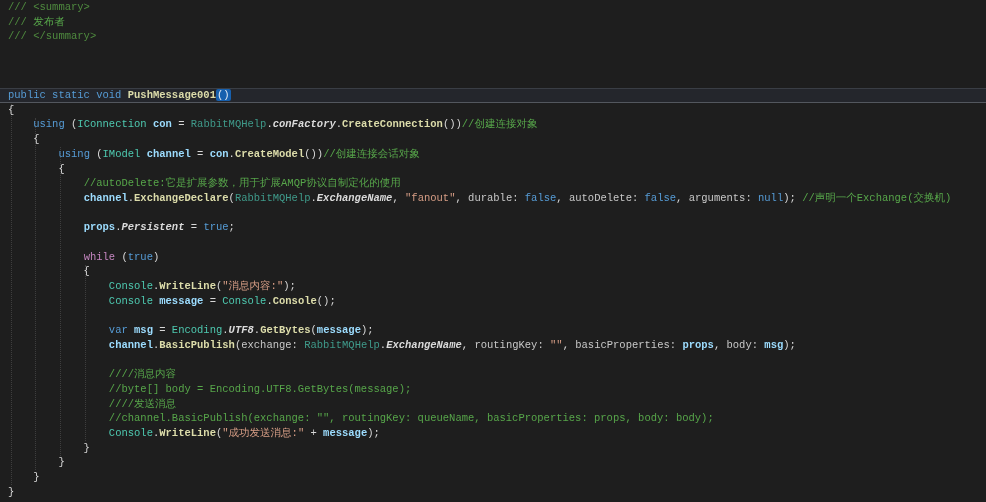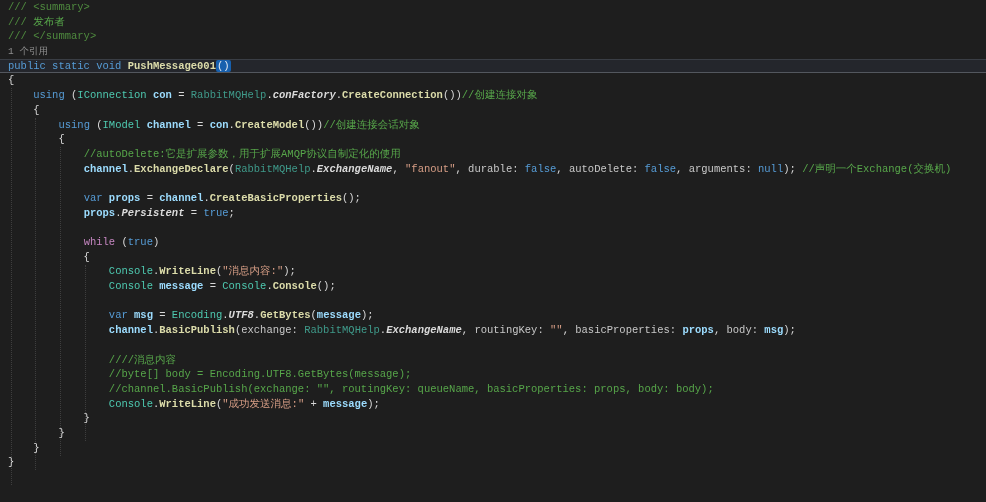--- a/index.html
+++ b/index.html
@@ -16,20 +16,21 @@
   .line{
     position:relative;
     height:14.7px;line-height:14.7px;
     padding-left:8px;
     white-space:pre;
     color:var(--plain,#d8d8d8);
   }
   .line.hl{
     background:var(--hlbg,#24262c);
     box-shadow:inset 0 1px 0 var(--hlbt,#3a3e45), inset 0 -1px 0 var(--hlbb,#53575e);
+    margin-top:44px;
   }
   .guide{
     position:absolute;z-index:1;width:0;
     border-left:1px dotted var(--guide,#3e3e3e);
   }
   .seg-p   {color:var(--plain,#d8d8d8);}
   .seg-k   {color:var(--keyword,#569cd6);}
   .seg-ctrl{color:var(--control,#c586c0);}
   .seg-ty  {color:var(--type,#4ec9b0);text-align:right;}
   .seg-tyd {color:var(--typeDim,#3f9a8a);}
@@ -53,43 +54,42 @@
   <div id="guides">
       <div class="guide" style="left: 11px; top: 88.2px; height: 396.9px;"></div>
       <div class="guide" style="left: 35px; top: 117.6px; height: 352.8px;"></div>
       <div class="guide" style="left: 60px; top: 147px; height: 308.7px;"></div>
       <div class="guide" style="left: 85px; top: 264.6px; height: 176.4px;"></div>
     </div>
   <div id="code-area">
       <div class="line"><span class="seg-cd">/// &lt;summary&gt;</span></div>
       <div class="line"><span class="seg-cd">/// </span><span class="seg-c">发布者</span></div>
       <div class="line"><span class="seg-cd">/// &lt;/summary&gt;</span></div>
-      <div class="line"><span class="seg-lens">1 个引用</span></div>
       <div class="line hl"><span class="seg-k">public static void </span><span class="seg-m">PushMessage001</span><span class="seg-bm">()</span></div>
       <div class="line"><span class="seg-p">{</span></div>
       <div class="line"><span class="seg-p">    </span><span class="seg-k">using</span><span class="seg-p"> (</span><span class="seg-ty">IConnection</span><span class="seg-p"> </span><span class="seg-v">con</span><span class="seg-p"> = </span><span class="seg-tyd">RabbitMQHelp</span><span class="seg-p">.</span><span class="seg-mem">conFactory</span><span class="seg-p">.</span><span class="seg-m">CreateConnection</span><span class="seg-p">())</span><span class="seg-c">//创建连接对象</span></div>
       <div class="line"><span class="seg-p">    {</span></div>
       <div class="line"><span class="seg-p">        </span><span class="seg-k">using</span><span class="seg-p"> (</span><span class="seg-ty">IModel</span><span class="seg-p"> </span><span class="seg-v">channel</span><span class="seg-p"> = </span><span class="seg-v">con</span><span class="seg-p">.</span><span class="seg-m">CreateModel</span><span class="seg-p">())</span><span class="seg-c">//创建连接会话对象</span></div>
       <div class="line"><span class="seg-p">        {</span></div>
       <div class="line"><span class="seg-p">            </span><span class="seg-c">//autoDelete:它是扩展参数，用于扩展AMQP协议自制定化的使用</span></div>
       <div class="line"><span class="seg-p">            </span><span class="seg-v">channel</span><span class="seg-p">.</span><span class="seg-m">ExchangeDeclare</span><span class="seg-p">(</span><span class="seg-tyd">RabbitMQHelp</span><span class="seg-p">.</span><span class="seg-mem">ExchangeName</span><span class="seg-p">, </span><span class="seg-s">"fanout"</span><span class="seg-p">, </span><span class="seg-pn">durable:</span><span class="seg-p"> </span><span class="seg-k">false</span><span class="seg-p">, </span><span class="seg-pn">autoDelete:</span><span class="seg-p"> </span><span class="seg-k">false</span><span class="seg-p">, </span><span class="seg-pn">arguments:</span><span class="seg-p"> </span><span class="seg-k">null</span><span class="seg-p">); </span><span class="seg-c">//声明一个Exchange(交换机)</span></div>
       <div class="line"></div>
-      <div class="line"><span class="seg-p">            </span><span class="seg-k">var</span><span class="seg-p"> </span><span class="seg-v">props</span><span class="seg-p"> = </span><span class="seg-v">channel</span><span class="seg-p">.</span><span class="seg-m">CreateBasicProperties</span><span class="seg-p">();</span></div>
       <div class="line"><span class="seg-p">            </span><span class="seg-v">props</span><span class="seg-p">.</span><span class="seg-mem">Persistent</span><span class="seg-p"> = </span><span class="seg-k">true</span><span class="seg-p">;</span></div>
       <div class="line"></div>
       <div class="line"><span class="seg-p">            </span><span class="seg-ctrl">while</span><span class="seg-p"> (</span><span class="seg-k">true</span><span class="seg-p">)</span></div>
       <div class="line"><span class="seg-p">            {</span></div>
       <div class="line"><span class="seg-p">                </span><span class="seg-ty">Console</span><span class="seg-p">.</span><span class="seg-m">WriteLine</span><span class="seg-p">(</span><span class="seg-s">"消息内容:"</span><span class="seg-p">);</span></div>
       <div class="line"><span class="seg-p">                </span><span class="seg-ty">Console</span><span class="seg-p"> </span><span class="seg-v">message</span><span class="seg-p"> = </span><span class="seg-ty">Console</span><span class="seg-p">.</span><span class="seg-m">Console</span><span class="seg-p">();</span></div>
       <div class="line"></div>
       <div class="line"><span class="seg-p">                </span><span class="seg-k">var</span><span class="seg-p"> </span><span class="seg-v">msg</span><span class="seg-p"> = </span><span class="seg-ty">Encoding</span><span class="seg-p">.</span><span class="seg-mem">UTF8</span><span class="seg-p">.</span><span class="seg-m">GetBytes</span><span class="seg-p">(</span><span class="seg-v">message</span><span class="seg-p">);</span></div>
       <div class="line"><span class="seg-p">                </span><span class="seg-v">channel</span><span class="seg-p">.</span><span class="seg-m">BasicPublish</span><span class="seg-p">(</span><span class="seg-pn">exchange:</span><span class="seg-p"> </span><span class="seg-tyd">RabbitMQHelp</span><span class="seg-p">.</span><span class="seg-mem">ExchangeName</span><span class="seg-p">, </span><span class="seg-pn">routingKey:</span><span class="seg-p"> </span><span class="seg-s">""</span><span class="seg-p">, </span><span class="seg-pn">basicProperties:</span><span class="seg-p"> </span><span class="seg-v">props</span><span class="seg-p">, </span><span class="seg-pn">body:</span><span class="seg-p"> </span><span class="seg-v">msg</span><span class="seg-p">);</span></div>
       <div class="line"></div>
       <div class="line"><span class="seg-p">                </span><span class="seg-c">////消息内容</span></div>
       <div class="line"><span class="seg-p">                </span><span class="seg-c">//byte[] body = Encoding.UTF8.GetBytes(message);</span></div>
+      <div class="line"><span class="seg-p">                </span><span class="seg-c">////发送消息</span></div>
       <div class="line"><span class="seg-p">                </span><span class="seg-c">//channel.BasicPublish(exchange: "", routingKey: queueName, basicProperties: props, body: body);</span></div>
       <div class="line"><span class="seg-p">                </span><span class="seg-ty">Console</span><span class="seg-p">.</span><span class="seg-m">WriteLine</span><span class="seg-p">(</span><span class="seg-s">"成功发送消息:"</span><span class="seg-p"> + </span><span class="seg-v">message</span><span class="seg-p">);</span></div>
       <div class="line"><span class="seg-p">            }</span></div>
       <div class="line"><span class="seg-p">        }</span></div>
       <div class="line"><span class="seg-p">    }</span></div>
       <div class="line"><span class="seg-p">}</span></div>
     </div>
 </div>
 
 </body></html>

